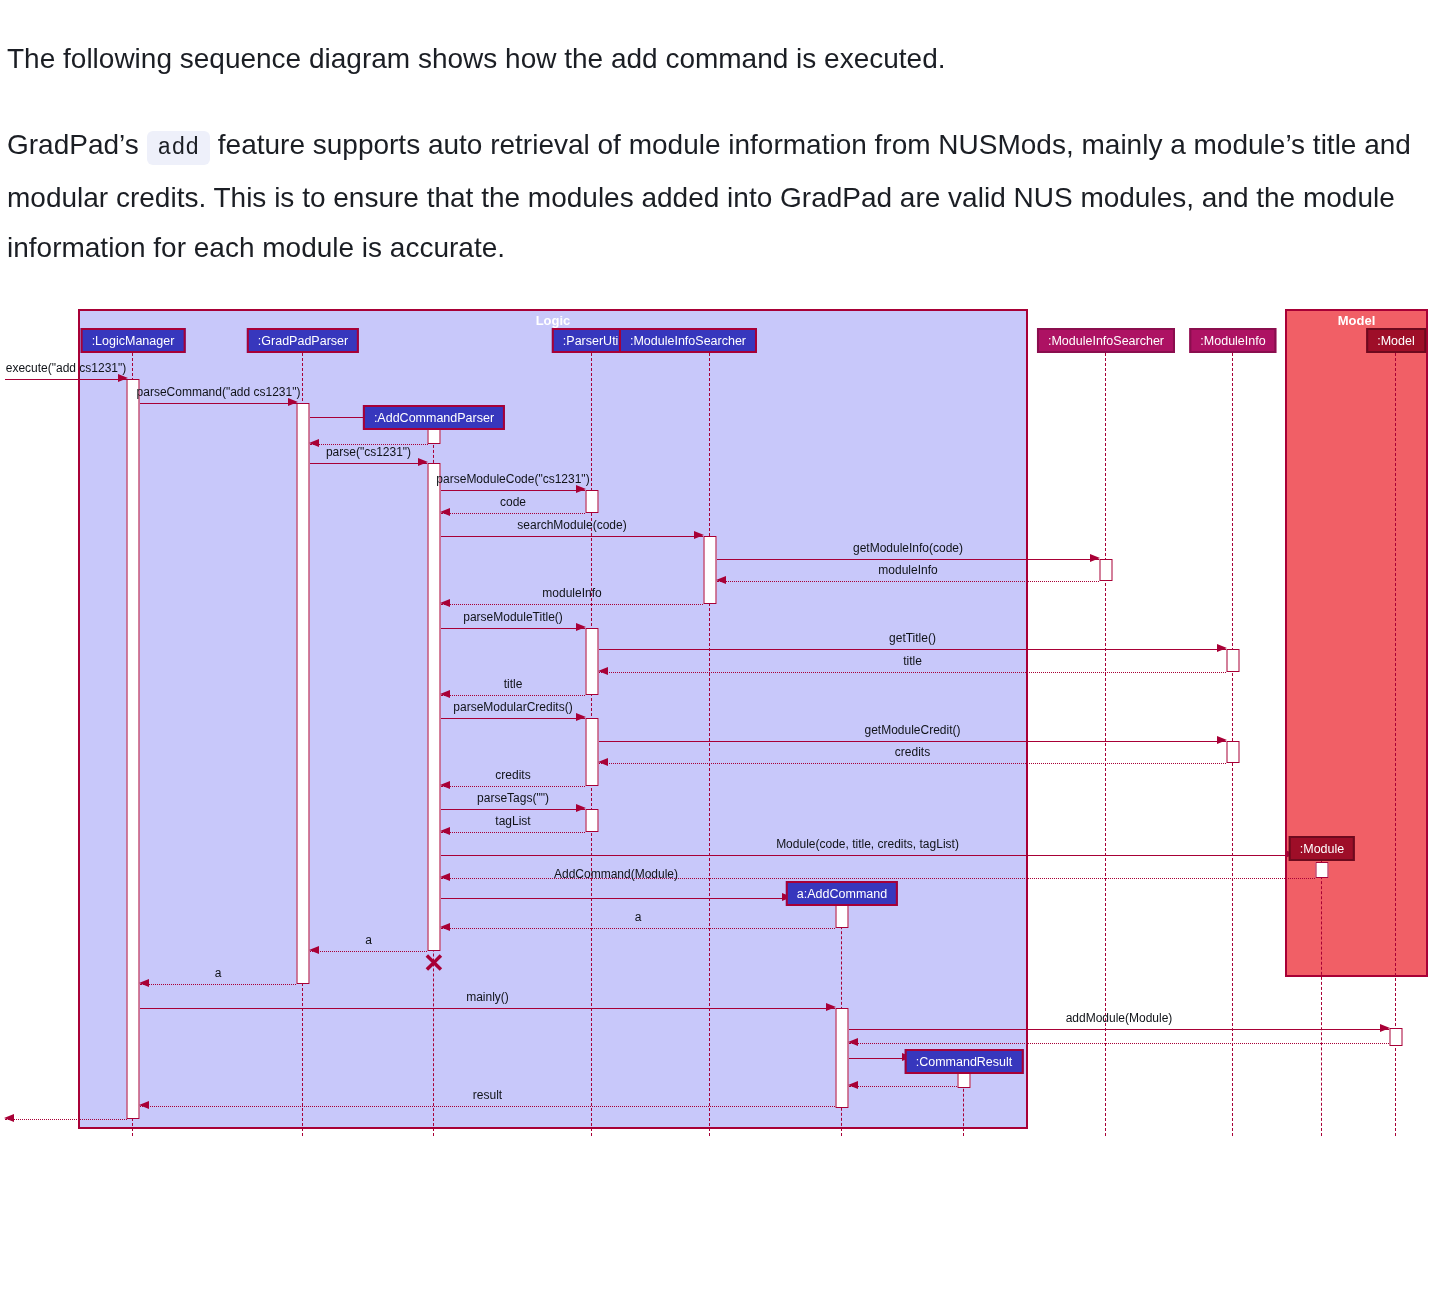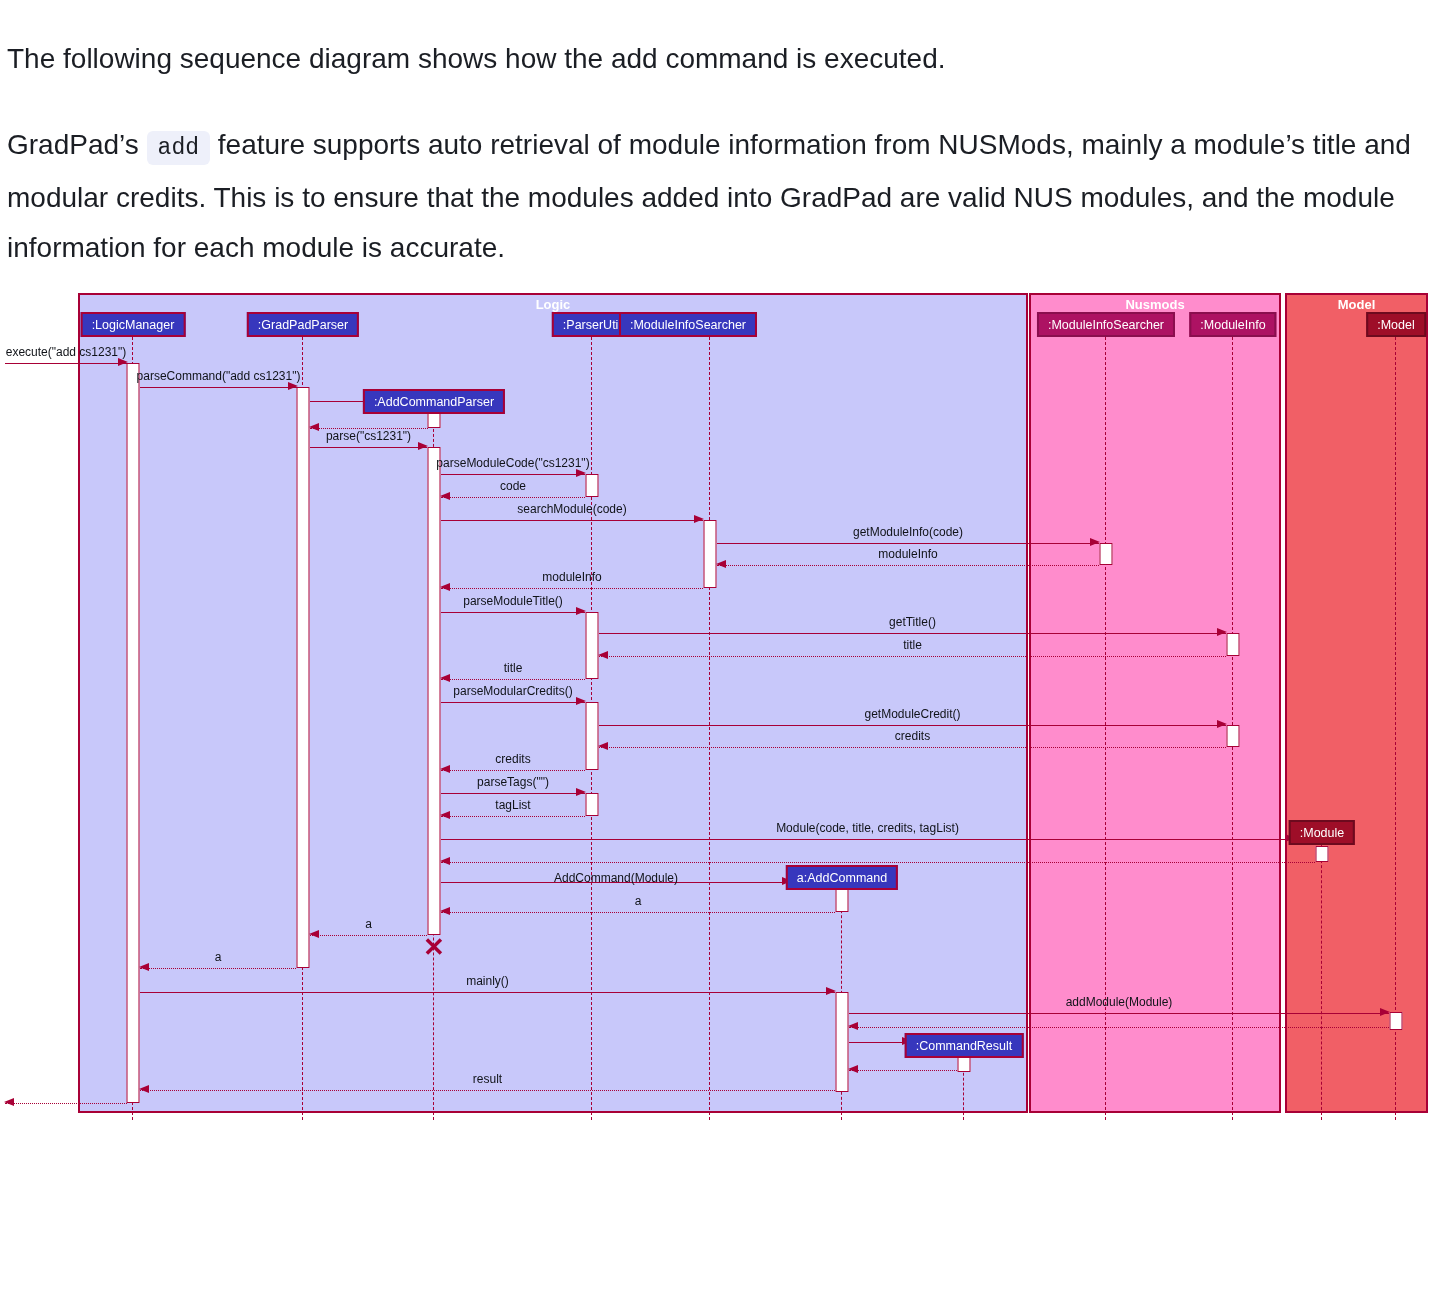--- a/index.html
+++ b/index.html
@@ -22,21 +22,21 @@
   p.body-text.second { margin-top: 34px; }
   code.inline-code {
     font-family: "Liberation Mono", monospace;
     font-size: 23px;
     background: #eef0fa;
     border-radius: 6px;
     padding: 4px 11px;
   }
   
   .diagram {
-    position: relative; width: 1451px; height: 911px; margin-top: 20px;
+    position: relative; width: 1451px; height: 911px; margin-top: 36px;
     font-family: "Liberation Sans", sans-serif;
   }
   .frame {
     position: absolute; box-sizing: border-box;
     border: 2px solid #a80036; z-index: 0;
   }
   .frame-title {
     position: absolute; top: 2px; left: 0; right: 0;
     text-align: center; color: #ffffff; font-weight: 700; font-size: 13px;
   }
@@ -81,24 +81,21 @@
 
 <div class="content">
   <p class="body-text second">The following sequence diagram shows how the add command is executed.</p>
   <p class="body-text"><span>GradPad’s</span>
     <code class="inline-code">add</code>
     <span>feature supports auto retrieval of module information from NUSMods, mainly a module’s title and modular credits. This is to ensure that the modules added into GradPad are valid NUS modules, and the module information for each module is accurate.</span></p>
   <div class="diagram">
       <div class="frame" style="left: 78px; top: 0px; width: 950px; height: 820px; background: rgb(200, 200, 250);">
         <div class="frame-title">Logic</div>
       </div>
-      <div class="frame" style="left: 1029px; top: 0px; width: 252px; height: 820px; background: rgb(255, 140, 204);">
-        <div class="frame-title">Nusmods</div>
-      </div>
-      <div class="frame" style="left: 1285px; top: 0px; width: 143px; height: 820px; background: rgb(241, 95, 102);">
+      <div class="frame" style="left: 1285px; top: 0px; width: 143px; height: 668px; background: rgb(241, 95, 102);">
         <div class="frame-title">Model</div>
       </div>
       <div class="lifeline" style="left: 132.3px; top: 44px; height: 783px;"></div>
       <div class="pbox blue" style="left: 133px; top: 19px;">:LogicManager</div>
       <div class="lifeline" style="left: 302.3px; top: 44px; height: 783px;"></div>
       <div class="pbox blue" style="left: 303px; top: 19px; text-align: right;">:GradPadParser</div>
       <div class="lifeline" style="left: 591.3px; top: 44px; height: 783px;"></div>
       <div class="pbox blue" style="left: 592px; top: 19px;">:ParserUtil</div>
       <div class="lifeline" style="left: 709.3px; top: 44px; height: 783px;"></div>
       <div class="pbox blue" style="left: 688px; top: 19px;">:ModuleInfoSearcher</div>
@@ -218,21 +215,21 @@
       <div class="msg call" style="left: 441px; top: 546px; width: 853px;">
         <span class="arrhead right"></span>
       </div>
       <div class="msg-label" style="left: 867.5px; top: 528px;">Module(code, title, credits, tagList)</div>
       <div class="msg return" style="left: 441px; top: 569px; width: 874px;">
         <span class="arrhead left"></span>
       </div>
       <div class="msg call" style="left: 441px; top: 589px; width: 350px;">
         <span class="arrhead right"></span>
       </div>
-      <div class="msg-label" style="left: 616px; top: 578px;">AddCommand(Module)</div>
+      <div class="msg-label" style="left: 616px; top: 558px;">AddCommand(Module)</div>
       <div class="msg return" style="left: 441px; top: 619px; width: 394px;">
         <span class="arrhead left"></span>
       </div>
       <div class="msg-label" style="left: 638px; top: 601px;">a</div>
       <div class="msg return" style="left: 310px; top: 642px; width: 117px;">
         <span class="arrhead left"></span>
       </div>
       <div class="msg-label" style="left: 368.5px; top: 624px;">a</div>
       <div class="msg return" style="left: 140px; top: 675px; width: 156px;">
         <span class="arrhead left"></span>

